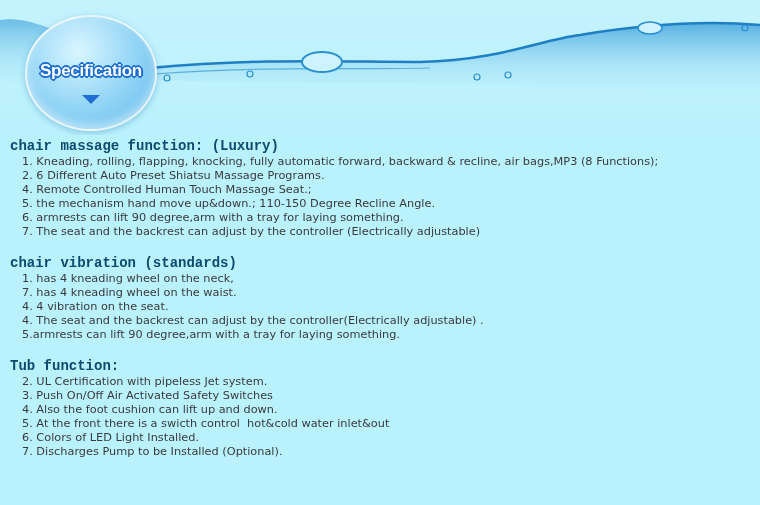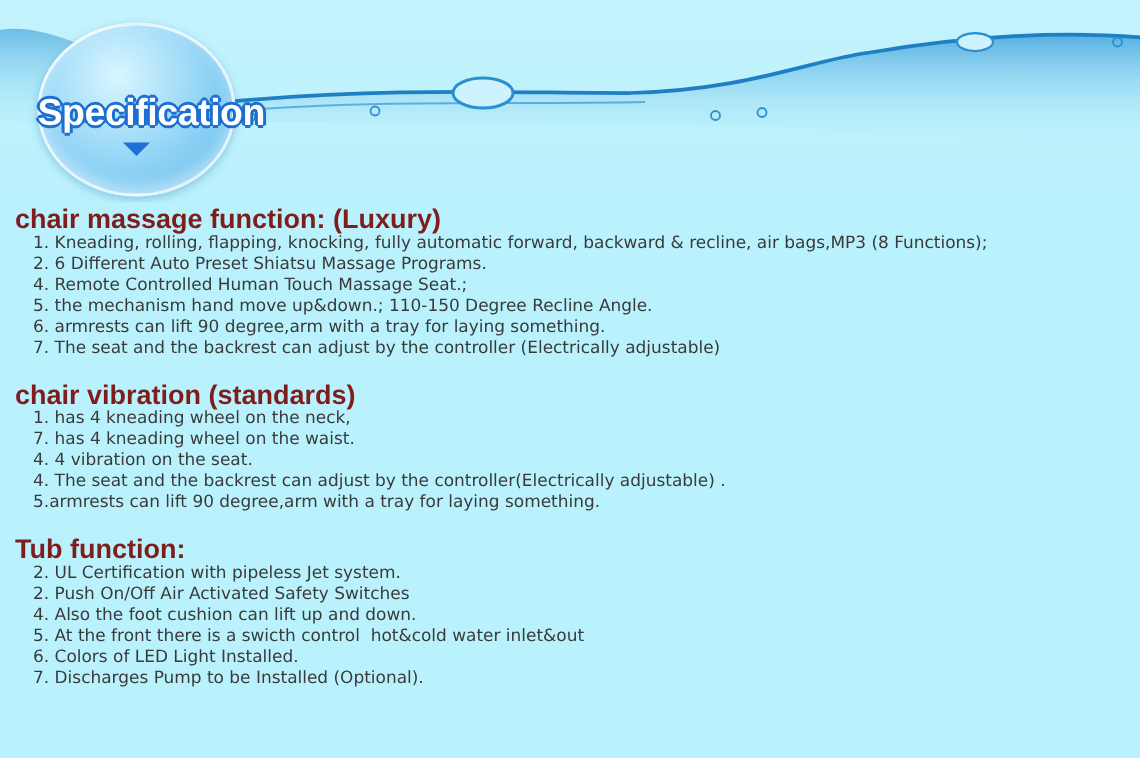--- a/index.html
+++ b/index.html
@@ -20,38 +20,38 @@
   .badge {
     position: absolute; left: 25px; top: 15px; width: 128px; height: 112px;
     border-radius: 50%;
     background: radial-gradient(circle at 40% 30%, #d9f6ff 0%, #8fd3f5 55%, #5fb8ea 100%);
     box-shadow: 0 2px 6px rgba(40,120,180,0.35), inset 0 -4px 10px rgba(255,255,255,0.5);
     border: 2px solid rgba(255,255,255,0.8);
   }
   .badge-label {
     position: absolute; left: -2px; top: 44px; width: 132px; text-align: center;
     font-family: "Liberation Sans", sans-serif;
-    font-weight: bold; font-size: 25px; color: #ffffff;
+    font-weight: bold; font-size: 17px; color: #ffffff;
     letter-spacing: -0.3px;
     text-shadow: -2px 0 #1c6fd0, 2px 0 #1c6fd0, 0 -2px #1c6fd0, 0 2px #1c6fd0,
                  -1px -1px #1c6fd0, 1px 1px #1c6fd0, 1px -1px #1c6fd0, -1px 1px #1c6fd0;
   }
   .badge-arrow {
     position: absolute; left: 55px; top: 78px; width: 0; height: 0;
     border-left: 9px solid transparent; border-right: 9px solid transparent;
     border-top: 9px solid #1f6fd6;
   }
   .content {
     position: absolute; left: 10px; top: 138px; width: 740px;
     color: #3a3a3a; font-size: 11.3px; line-height: 14px;
   }
   .section { margin-bottom: 16px; }
   .section-title {
-    font-weight: bold; font-size: 18px; line-height: 17px; color: #7f1d1d;
-    font-family: Liberation Sans, sans-serif;
+    font-weight: bold; font-size: 14px; line-height: 17px; color: #0c4a6e;
+    font-family: Liberation Mono, monospace;
   }
   .item { white-space: pre; margin-left: 12px; }
 </style>
 </head>
 <body>
 
 <div class="banner">
   <svg class="wave" viewBox="0 0 760 135" preserveAspectRatio="none">
     <defs>
       <linearGradient id="wg" x1="0" y1="0" x2="0" y2="1">
@@ -91,19 +91,19 @@
     <div class="section-title">chair vibration (standards)</div>
     <div class="item">1. has 4 kneading wheel on the neck,</div>
     <div class="item">7. has 4 kneading wheel on the waist.</div>
     <div class="item">4. 4 vibration on the seat.</div>
     <div class="item">4. The seat and the backrest can adjust by the controller(Electrically adjustable) .</div>
     <div class="item">5.armrests can lift 90 degree,arm with a tray for laying something.</div>
   </div>
   <div class="section">
     <div class="section-title">Tub function:</div>
     <div class="item">2. UL Certification with pipeless Jet system.</div>
-    <div class="item">2. Push On/Off Air Activated Safety Switches</div>
+    <div class="item">3. Push On/Off Air Activated Safety Switches</div>
     <div class="item">4. Also the foot cushion can lift up and down.</div>
     <div class="item">5. At the front there is a swicth control  hot&amp;cold water inlet&amp;out</div>
     <div class="item">6. Colors of LED Light Installed.</div>
     <div class="item">7. Discharges Pump to be Installed (Optional).</div>
   </div>
 </div>
 
 </body></html>

